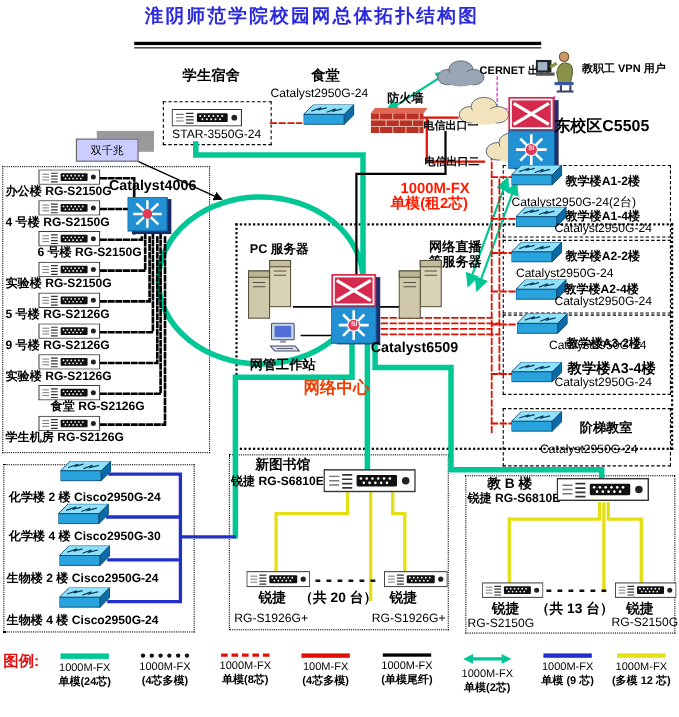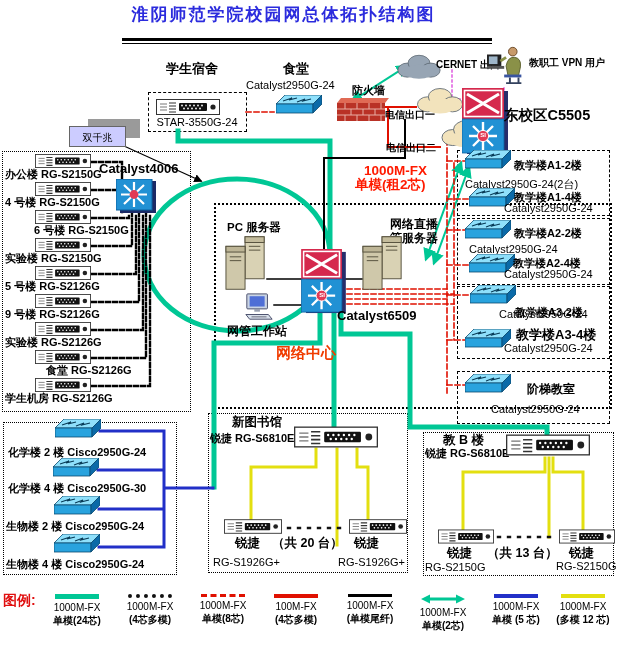--- a/index.html
+++ b/index.html
@@ -421,21 +421,21 @@
           <path d="M8,5 H36" stroke="#00C795" stroke-width="3" fill="none"></path>
           <path d="M9,0.5 L0,5 L9,9.5z M35,0.5 L44,5 L35,9.5z" fill="#00C795"></path>
         </svg>
     </div>
     <div>1000M-FX</div>
     <div class="b">单模(2芯)</div>
   </div>
   <div class="legend-item" style="left:479px;">
     <div class="sw" style="height:4px;background:#2230C8;"></div>
     <div>1000M-FX</div>
-    <div class="b">单模 (5 芯)</div>
+    <div class="b">单模 (9 芯)</div>
   </div>
   <div class="legend-item" style="left:549px;width:68px;">
     <div class="sw" style="height:4px;background:#E3DF10;"></div>
     <div>1000M-FX</div>
     <div class="b">(多模 12 芯)</div>
   </div>
 
 </div>
 
 </body></html>

